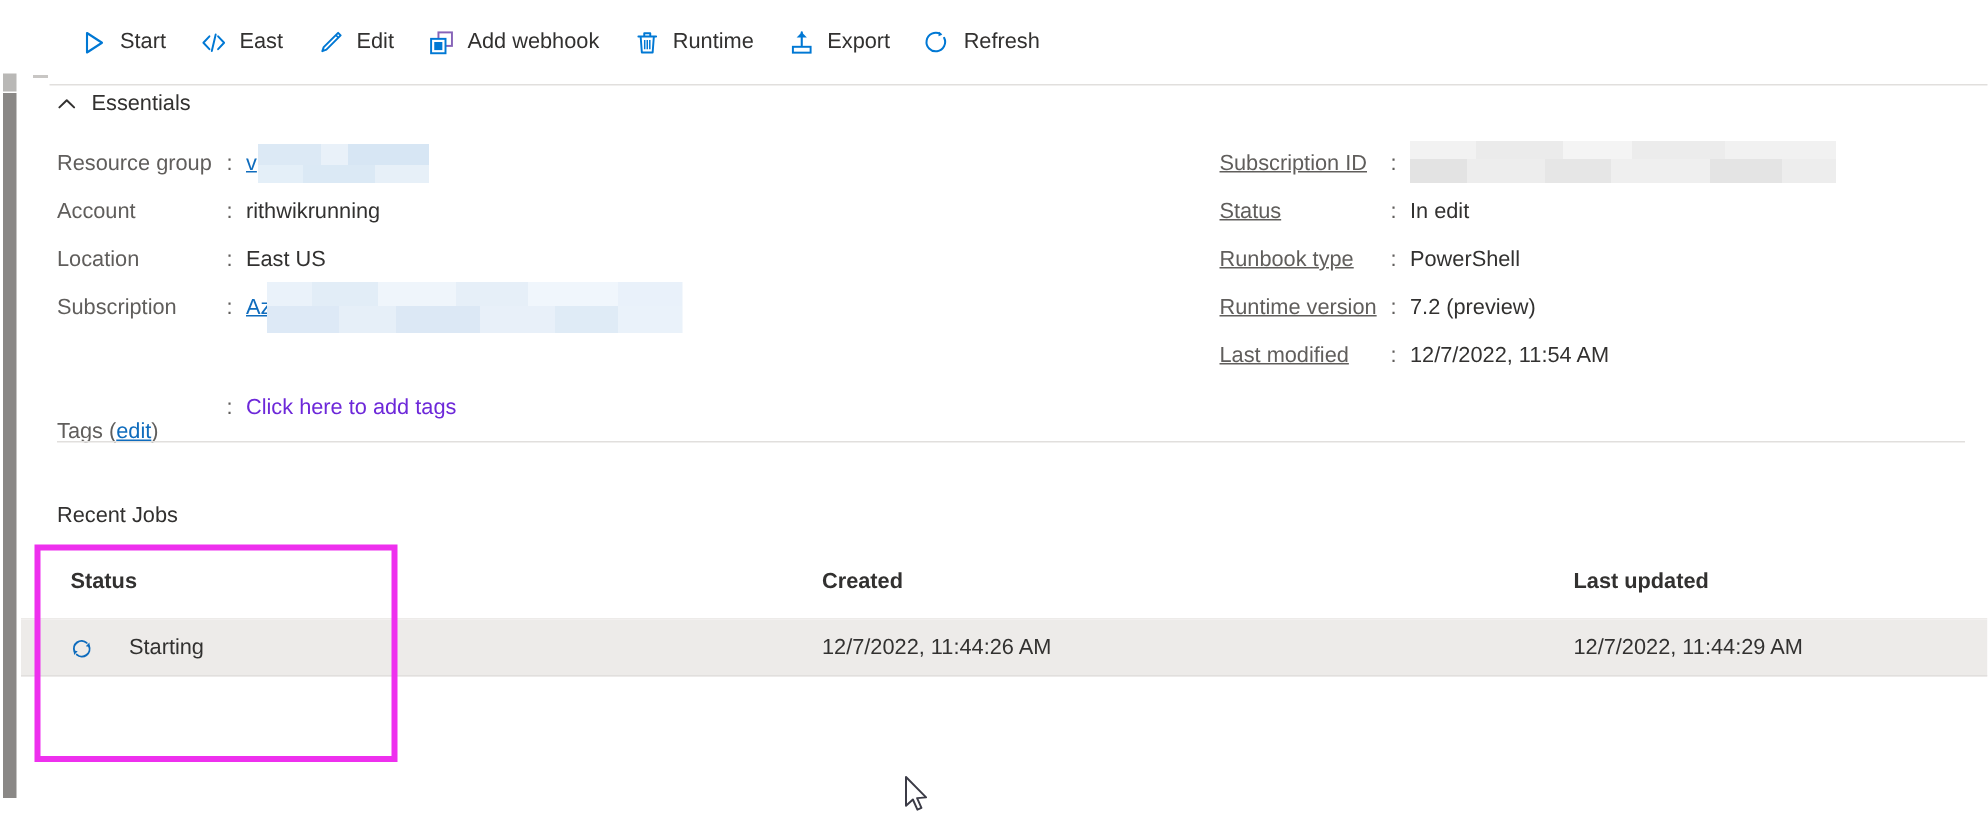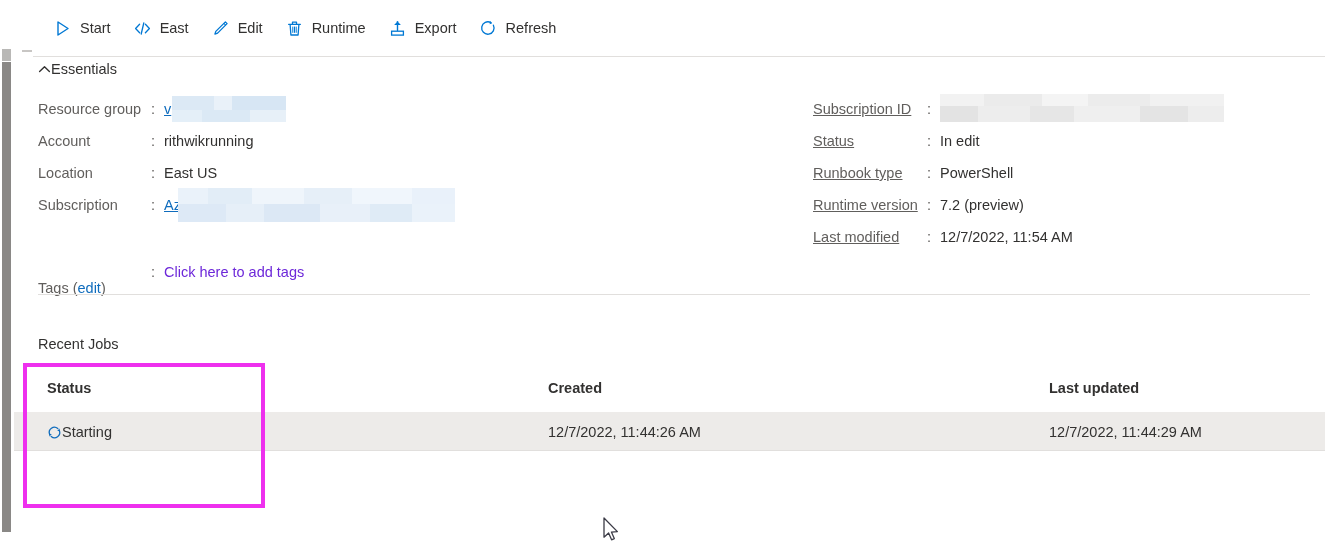--- a/index.html
+++ b/index.html
@@ -79,20 +79,21 @@
     flex: 0 0 19px;
   }
   .cmd-ico svg { display: block; }
 
   
   #essentials-header {
     position: absolute;
     left: 38px; top: 62px;
     display: flex;
     align-items: center;
+    gap: 10px;
     cursor: pointer;
   }
   #essentials-chevron {
     width: 13px; height: 13px;
     display: inline-flex; align-items: center; justify-content: center;
   }
   #essentials-title {
     font-size: 14.5px;
     color: #323130;
     line-height: 1;
@@ -208,21 +209,21 @@
     border-bottom: 1px solid #e1dfdd;
     cursor: pointer;
   }
   .jobs-td {
     position: absolute;
     top: 10px;
     font-size: 14.5px;
     color: #323130;
     line-height: 18px;
   }
-  #td-status  { left: 33px; display: flex; align-items: center; gap: 0; }
+  #td-status  { left: 33px; display: flex; align-items: center; gap: 24px; }
   #td-created { left: 534px; }
   #td-updated { left: 1035px; }
   #status-spinner-icon {
     width: 15px; height: 15px;
     display: inline-flex; align-items: center; justify-content: center;
   }
 
   
   #highlight-box {
     position: absolute;
@@ -276,20 +277,30 @@
     <span class="cmd-ico">
       <svg width="19" height="19" viewBox="0 0 19 19">
         <path d="M14.4 2.9 L16.1 4.6 L6.6 14.1 L3.9 15.1 L4.8 12.4 Z" fill="none" stroke="#0078d4" stroke-width="1.3" stroke-linejoin="round"></path>
         <path d="M12.9 4.4 L14.6 6.1" fill="none" stroke="#0078d4" stroke-width="1.1"></path>
       </svg>
     </span>
     <span class="cmd-label">Edit</span>
   </button>
 
 
+  <button class="cmd-btn">
+    <span class="cmd-ico">
+      <svg width="19" height="19" viewBox="0 0 19 19">
+        <rect x="7.3" y="2.6" width="9" height="9" fill="none" stroke="#8764b8" stroke-width="1.3"></rect>
+        <rect x="2.4" y="6.9" width="9.6" height="9.6" fill="#ffffff" stroke="#0078d4" stroke-width="1.3"></rect>
+        <rect x="4.5" y="9" width="5.4" height="5.4" fill="#0078d4"></rect>
+      </svg>
+    </span>
+    <span class="cmd-label">Add webhook</span>
+  </button>
 
   <button class="cmd-btn">
     <span class="cmd-ico">
       <svg width="19" height="19" viewBox="0 0 19 19">
         <path d="M5.1 5.3 L5.9 16 L13.1 16 L13.9 5.3" fill="none" stroke="#0078d4" stroke-width="1.3" stroke-linejoin="round"></path>
         <path d="M3.6 5.3 L15.4 5.3" fill="none" stroke="#0078d4" stroke-width="1.3" stroke-linecap="round"></path>
         <path d="M7.5 5.2 L7.5 3.2 L11.5 3.2 L11.5 5.2" fill="none" stroke="#0078d4" stroke-width="1.3" stroke-linejoin="round"></path>
         <path d="M7.8 7.6 L7.8 13.8 M9.5 7.6 L9.5 13.8 M11.2 7.6 L11.2 13.8" fill="none" stroke="#0078d4" stroke-width="1"></path>
       </svg>
     </span>

